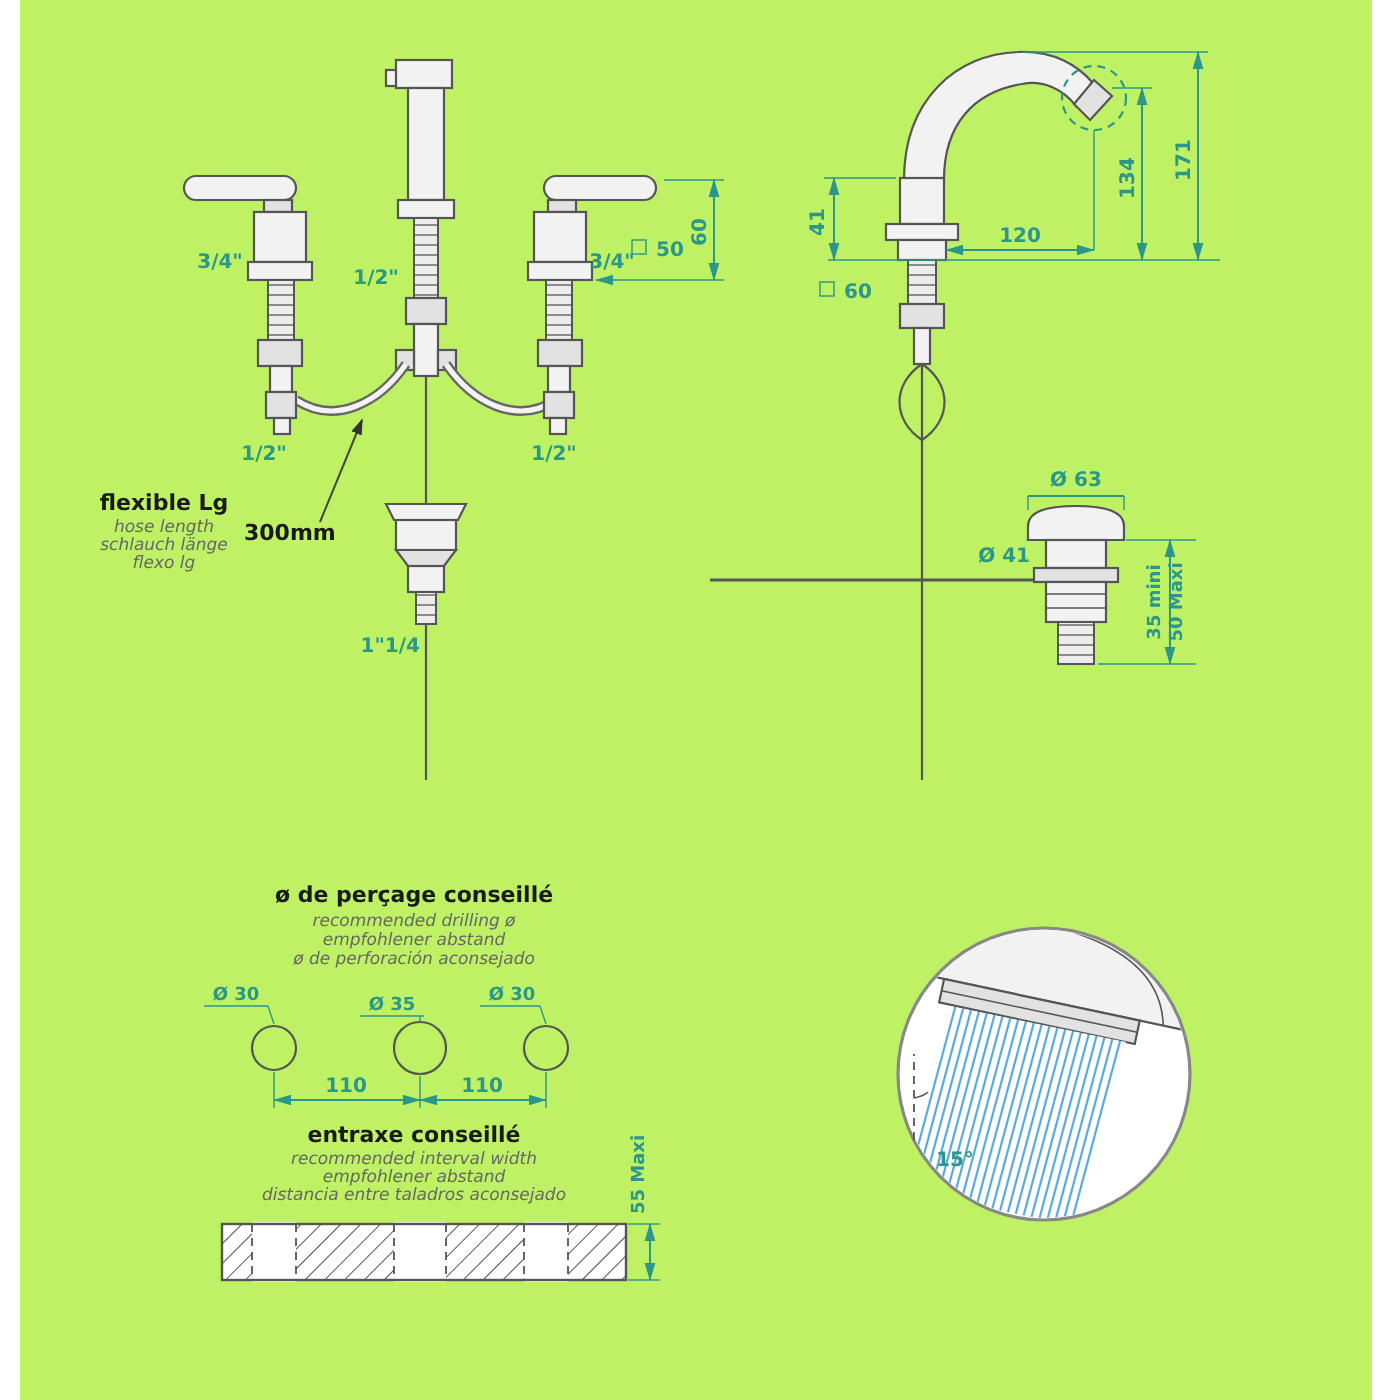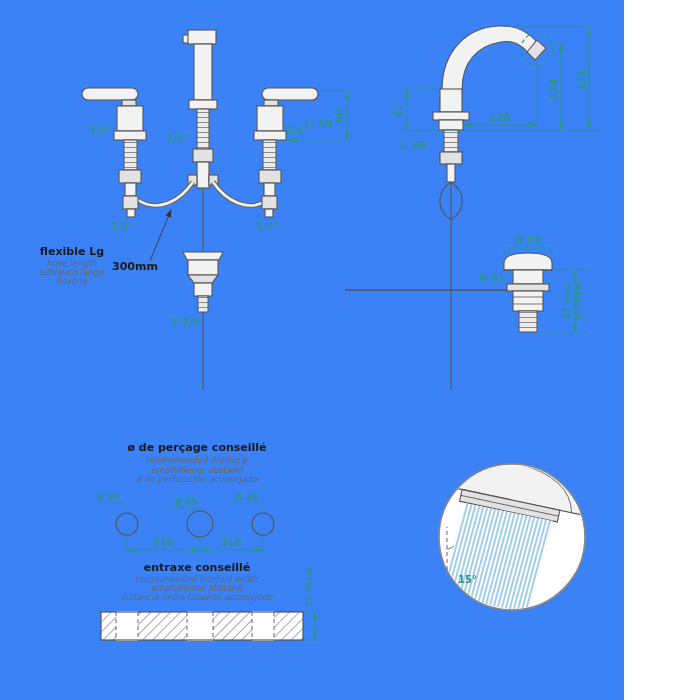--- a/index.html
+++ b/index.html
@@ -1,16 +1,16 @@
 <!DOCTYPE html>
 <html><head>
 <meta charset="utf-8">
 <style>
   html,body{margin:0;padding:0;background:#fff;}
-  .canvas{width:624px;height:700px;position:relative;background:#3b82f6;font-family:"DejaVu Sans",sans-serif;}
+  .canvas{width:676px;height:700px;position:relative;background:#bef264;font-family:"DejaVu Sans",sans-serif;margin-left:10px;}
   svg{display:block;}
   .part{fill:#f2f2f2;stroke:#555;stroke-width:1.1;}
   .partD{fill:#e2e2e2;stroke:#555;stroke-width:1.1;}
   .ln{stroke:#555;stroke-width:1.1;fill:none;}
   .thin{stroke:#555;stroke-width:0.8;fill:none;}
   .diml{stroke:#2b968a;stroke-width:1;fill:none;}
   .ext{stroke:#2b968a;stroke-width:0.7;fill:none;}
   .dash{stroke:#555;stroke-width:0.9;stroke-dasharray:4 3;fill:none;}
   .dashT{stroke:#2b968a;stroke-width:1.1;stroke-dasharray:4 3;fill:none;}
   text{font-family:"DejaVu Sans",sans-serif;}

